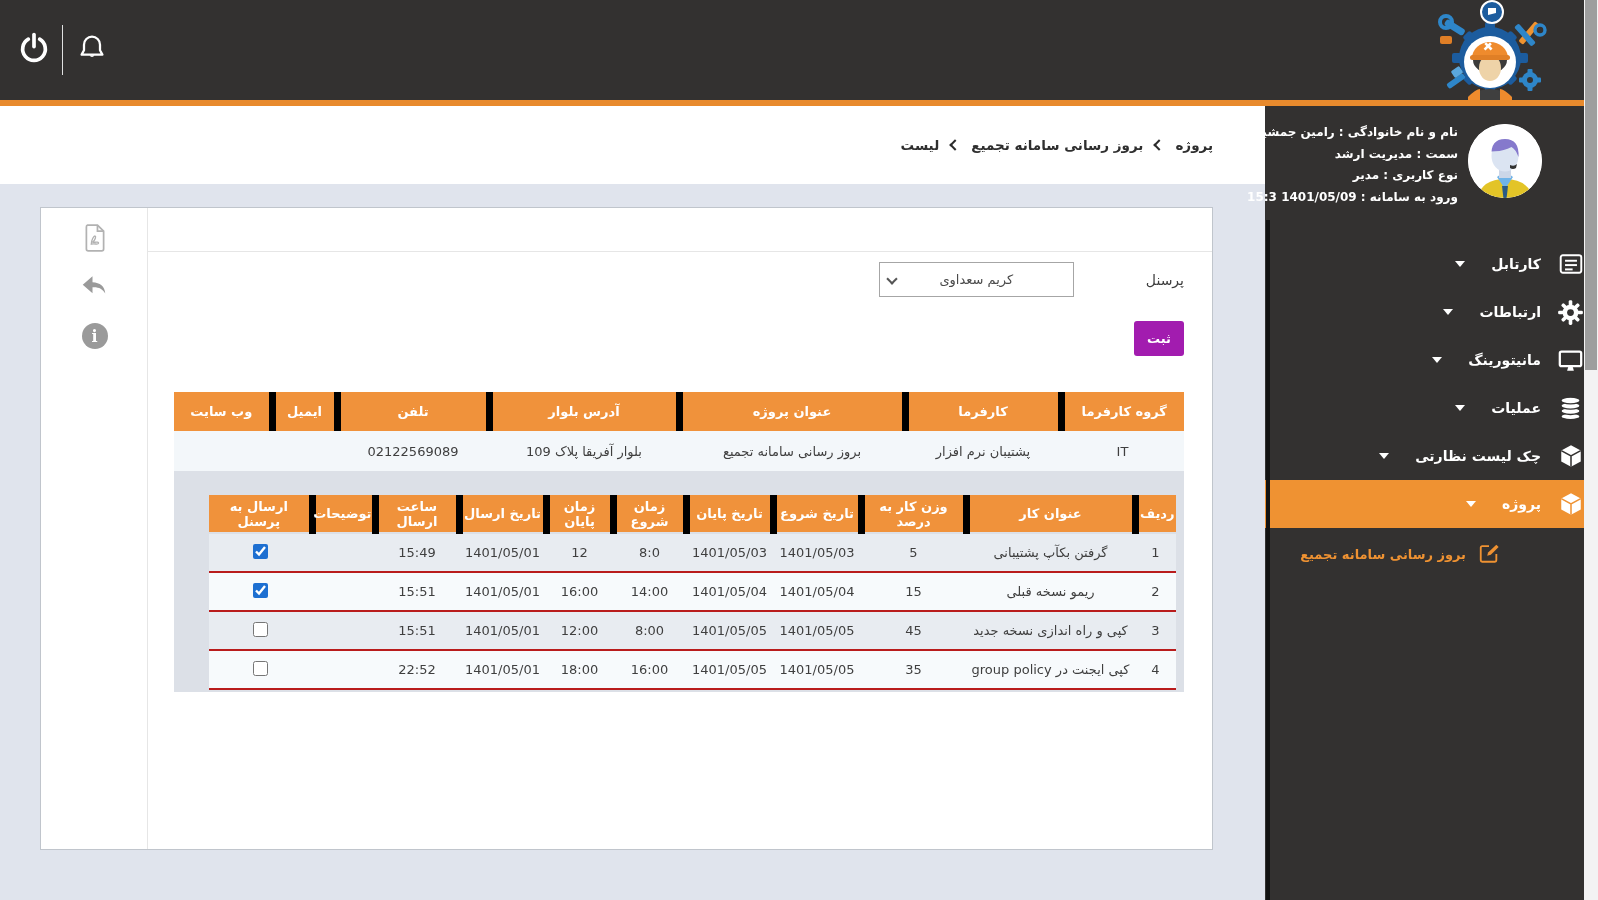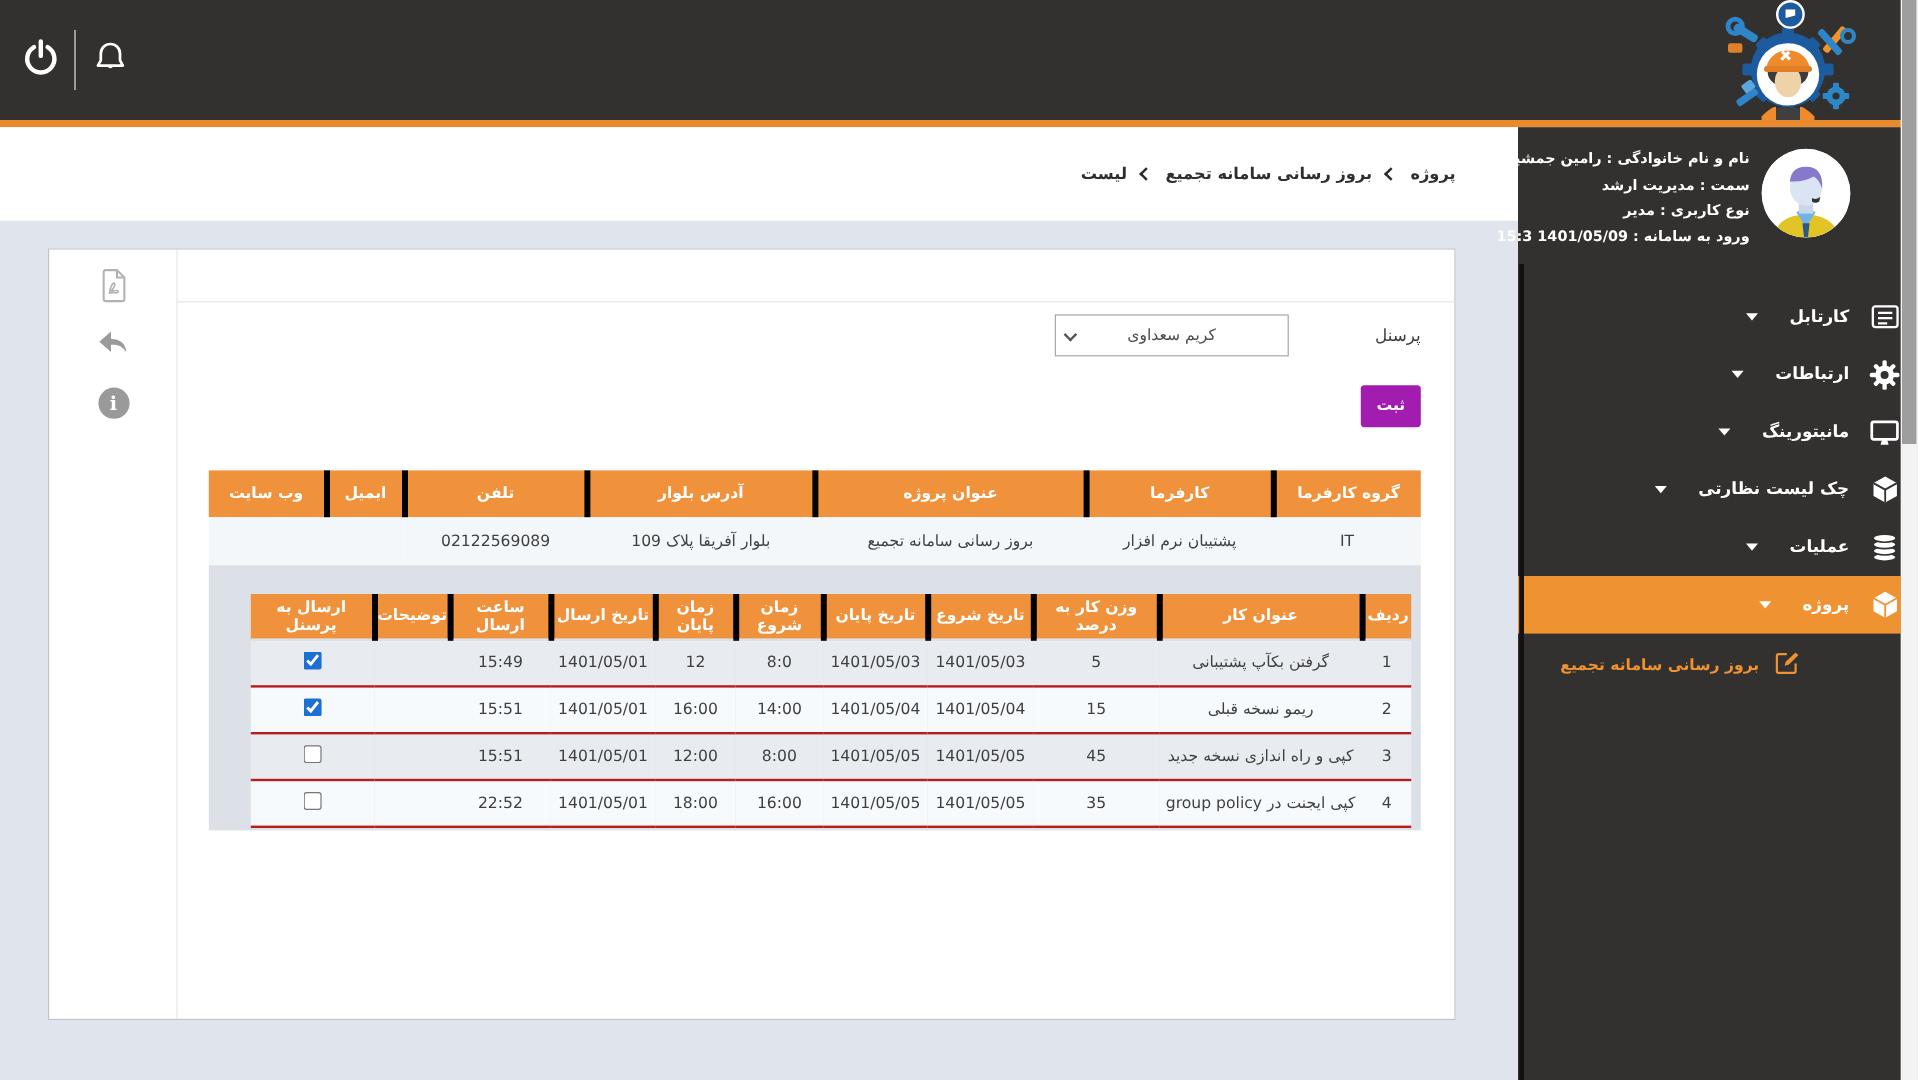--- a/index.html
+++ b/index.html
@@ -79,21 +79,21 @@
   .select-chev { position:absolute; left:9px; top:13px; width:8px; height:8px;
     border-left:2px solid #555; border-bottom:2px solid #555;
     transform:rotate(-45deg); pointer-events:none; }
   .submit-row { margin-top:24px; display:flex; }
   .btn-submit { width:50px; height:35px; background:#a21caf; color:#fff;
     border:none; border-radius:3px; font-family:"DejaVu Sans", sans-serif;
     font-size:13px; font-weight:bold; cursor:pointer; }
 
   table { border-collapse:collapse; table-layout:fixed; direction:rtl; }
   th { background:#F0923B; color:#fff; font-size:13px; font-weight:bold;
-    text-align:center; border-left:5px solid #000000; }
+    text-align:center; border-left:7px solid #000000; }
   th:last-child { border-left:none; }
   td { font-size:13px; color:#3F3F3F; text-align:center; }
 
   .project-table { width:1010px; margin-top:36px; }
   .project-table th { height:39px; }
   .project-table td { height:40px; background:#F3F7FA; }
 
   .tasks-wrap { width:1010px; background:#DCE0E7; padding:24px 8px 2px 30px; }
   .tasks-table { width:967px; }
   .tasks-table th { height:38px; border-bottom:2px solid #DCE0E7; }
@@ -249,39 +249,39 @@
           <rect x="2.5" y="4" width="19" height="13" rx="1.5" fill="none" stroke="#fff" stroke-width="2"></rect>
           <path d="M9 21h6l-1.2-4h-3.6z" fill="#fff"></path>
         </svg>
       </span>
       <span class="mi-label">مانیتورینگ</span>
       <span class="caret"></span>
     </div>
 
     <div class="menu-item">
       <span class="mi-icon">
-        <svg width="26" height="26" viewBox="0 0 24 24">
-          <polygon points="12,2 21,7 21,17 12,22 3,17 3,7" fill="#fff"></polygon>
-          <path d="M3 7l9 5 9-5M12 12v10" fill="none" stroke="#333130" stroke-width="1.4"></path>
-        </svg>
-      </span>
-      <span class="mi-label">چک لیست نظارتی</span>
-      <span class="caret"></span>
-    </div>
-
-    <div class="menu-item">
-      <span class="mi-icon">
         <svg width="27" height="27" viewBox="0 0 24 24">
           <ellipse cx="12" cy="19" rx="8.5" ry="3" fill="#fff" stroke="#333130" stroke-width="1.2"></ellipse>
           <ellipse cx="12" cy="14.3" rx="8.5" ry="3" fill="#fff" stroke="#333130" stroke-width="1.2"></ellipse>
           <ellipse cx="12" cy="9.6" rx="8.5" ry="3" fill="#fff" stroke="#333130" stroke-width="1.2"></ellipse>
           <ellipse cx="12" cy="4.9" rx="8.5" ry="3" fill="#fff" stroke="#333130" stroke-width="1.2"></ellipse>
         </svg>
       </span>
       <span class="mi-label">عملیات</span>
+      <span class="caret"></span>
+    </div>
+
+    <div class="menu-item">
+      <span class="mi-icon">
+        <svg width="26" height="26" viewBox="0 0 24 24">
+          <polygon points="12,2 21,7 21,17 12,22 3,17 3,7" fill="#fff"></polygon>
+          <path d="M3 7l9 5 9-5M12 12v10" fill="none" stroke="#333130" stroke-width="1.4"></path>
+        </svg>
+      </span>
+      <span class="mi-label">چک لیست نظارتی</span>
       <span class="caret"></span>
     </div>
 
     <div class="menu-item active">
       <span class="mi-icon">
         <svg width="26" height="26" viewBox="0 0 24 24">
           <polygon points="12,2 21,7 21,17 12,22 3,17 3,7" fill="#fff"></polygon>
           <path d="M3 7l9 5 9-5M12 12v10" fill="none" stroke="#EF9232" stroke-width="1.4"></path>
         </svg>
       </span>

